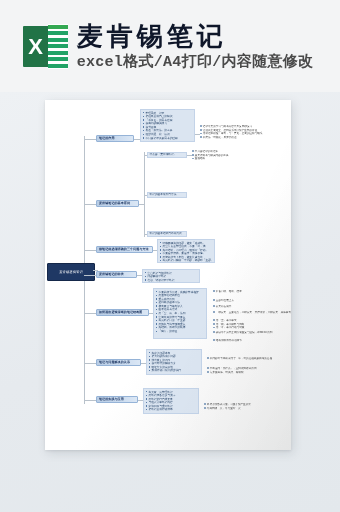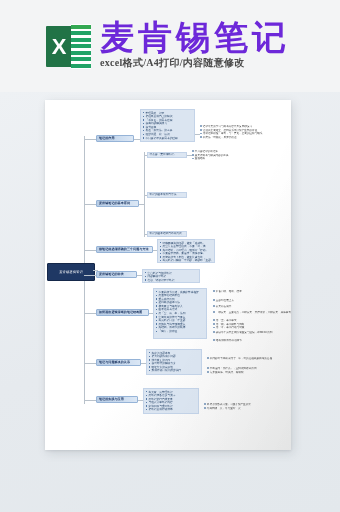--- a/index.html
+++ b/index.html
@@ -30,28 +30,28 @@
   #logo .sheet{
     position:absolute;left:25px;top:0;width:20px;height:45px;
     background:#ffffff;
     display:flex;flex-direction:column;justify-content:space-between;
     padding:1px 0;box-sizing:border-box;
   }
   #logo .sheet i{display:block;height:4px;background:#21a366;margin:0 0 0 0;}
   #logo .sheet i:nth-child(1){background:#33a852;}
   #titleblock{display:flex;flex-direction:column;justify-content:center;}
   #main-title{
-    font-size:34px;line-height:30px;font-weight:bold;color:#6d28d9;
+    font-size:26px;line-height:30px;font-weight:bold;color:#0f172a;
     letter-spacing:4px;white-space:nowrap;
-    font-family:Liberation Serif, serif;
+    font-family:Liberation Mono, monospace;
   }
   #sub-title{
-    font-size:10px;line-height:14px;color:#4a4a4a;letter-spacing:.3px;
+    font-size:15px;line-height:14px;color:#4a4a4a;letter-spacing:.3px;
     white-space:nowrap;margin-top:3px;font-weight:bold;
-    font-family:Liberation Serif, serif;
+    font-family:Liberation Mono, monospace;
   }
   
   #stage{
     position:absolute;left:0;top:92px;width:340px;height:420px;
     background:linear-gradient(160deg,#eef1f4 0%,#e6eaee 55%,#e3e8ec 100%);
     overflow:hidden;
   }
   #paper{
     position:absolute;left:45px;top:8px;width:246px;height:350px;
     background:linear-gradient(128deg,#ffffff 0%,#ffffff 58%,#f7f7f7 78%,#eceded 100%);

